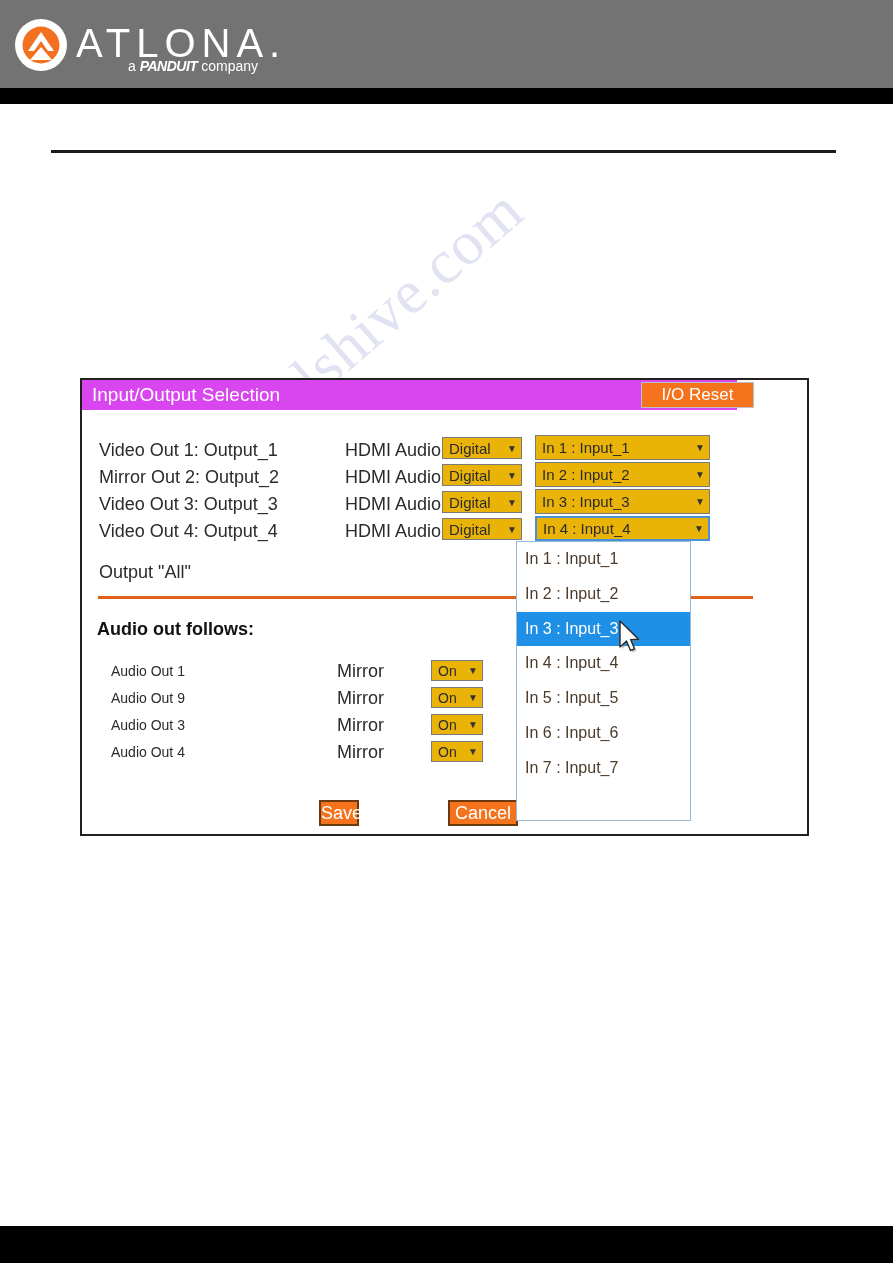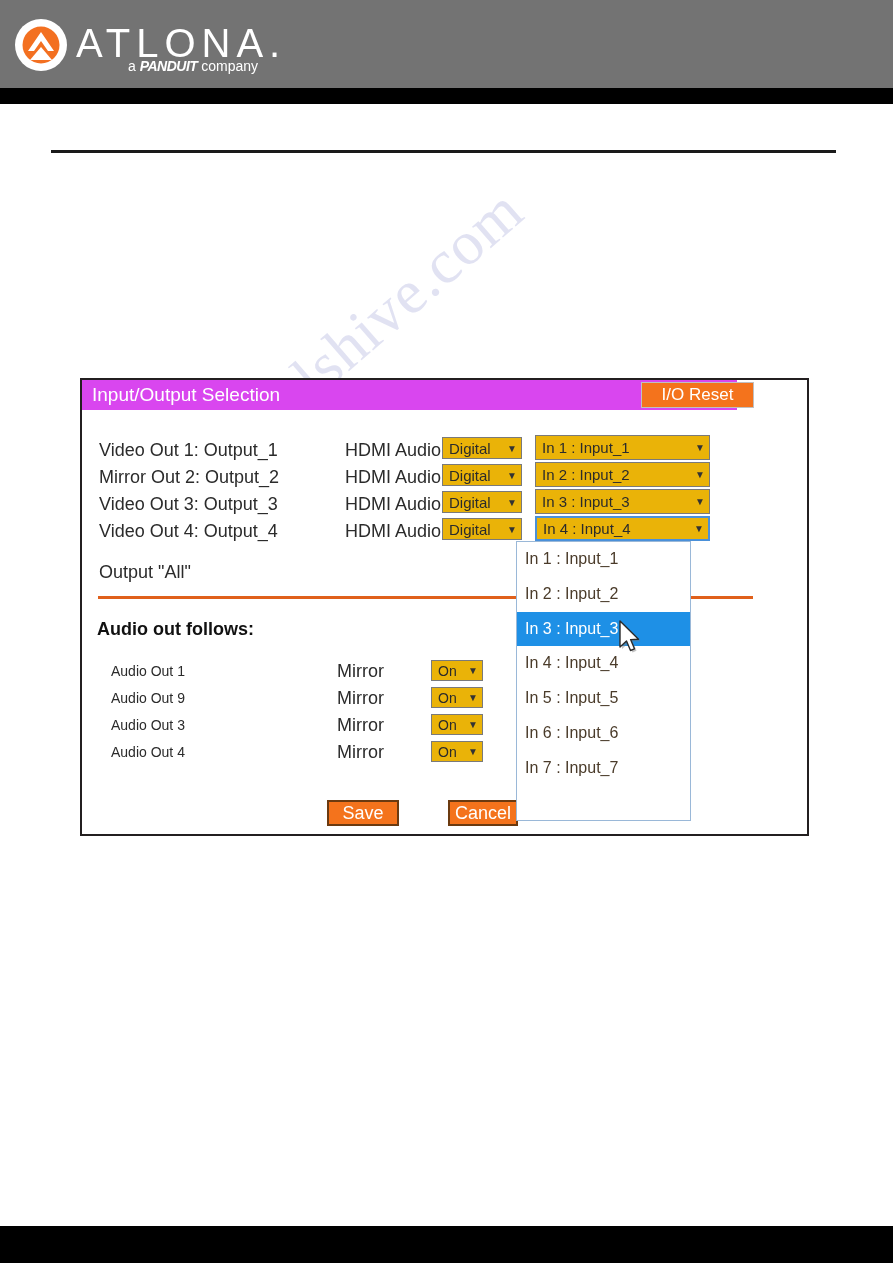--- a/index.html
+++ b/index.html
@@ -127,21 +127,21 @@
   .sel-mirror{ left:292px; top:1px; width:52px; height:21px;margin-left:40px; }
   .sel-mirror .txt{ font-size:14px; }
 
   
   .actbtn{
     position:absolute; height:26px;
     background:#f4731c; border:2px solid #6b3a10;
     color:#ffffff; font-size:18px; line-height:22px; text-align:center;
     cursor:pointer;
   }
-  #save-button{ left:245px; top:420px; width:72px; }
+  #save-button{ left:237px; top:420px; width:40px; }
   #cancel-button{ left:366px; top:420px; width:70px; }
 
   
   #dropdown-list{
     position:absolute; left:516px; top:541px; width:175px; height:280px;
     background:#ffffff; border:1px solid #9ab8d8;
     z-index:40;
   }
   .ddopt{
     height:34.8px; line-height:34.8px; padding-left:8px;

